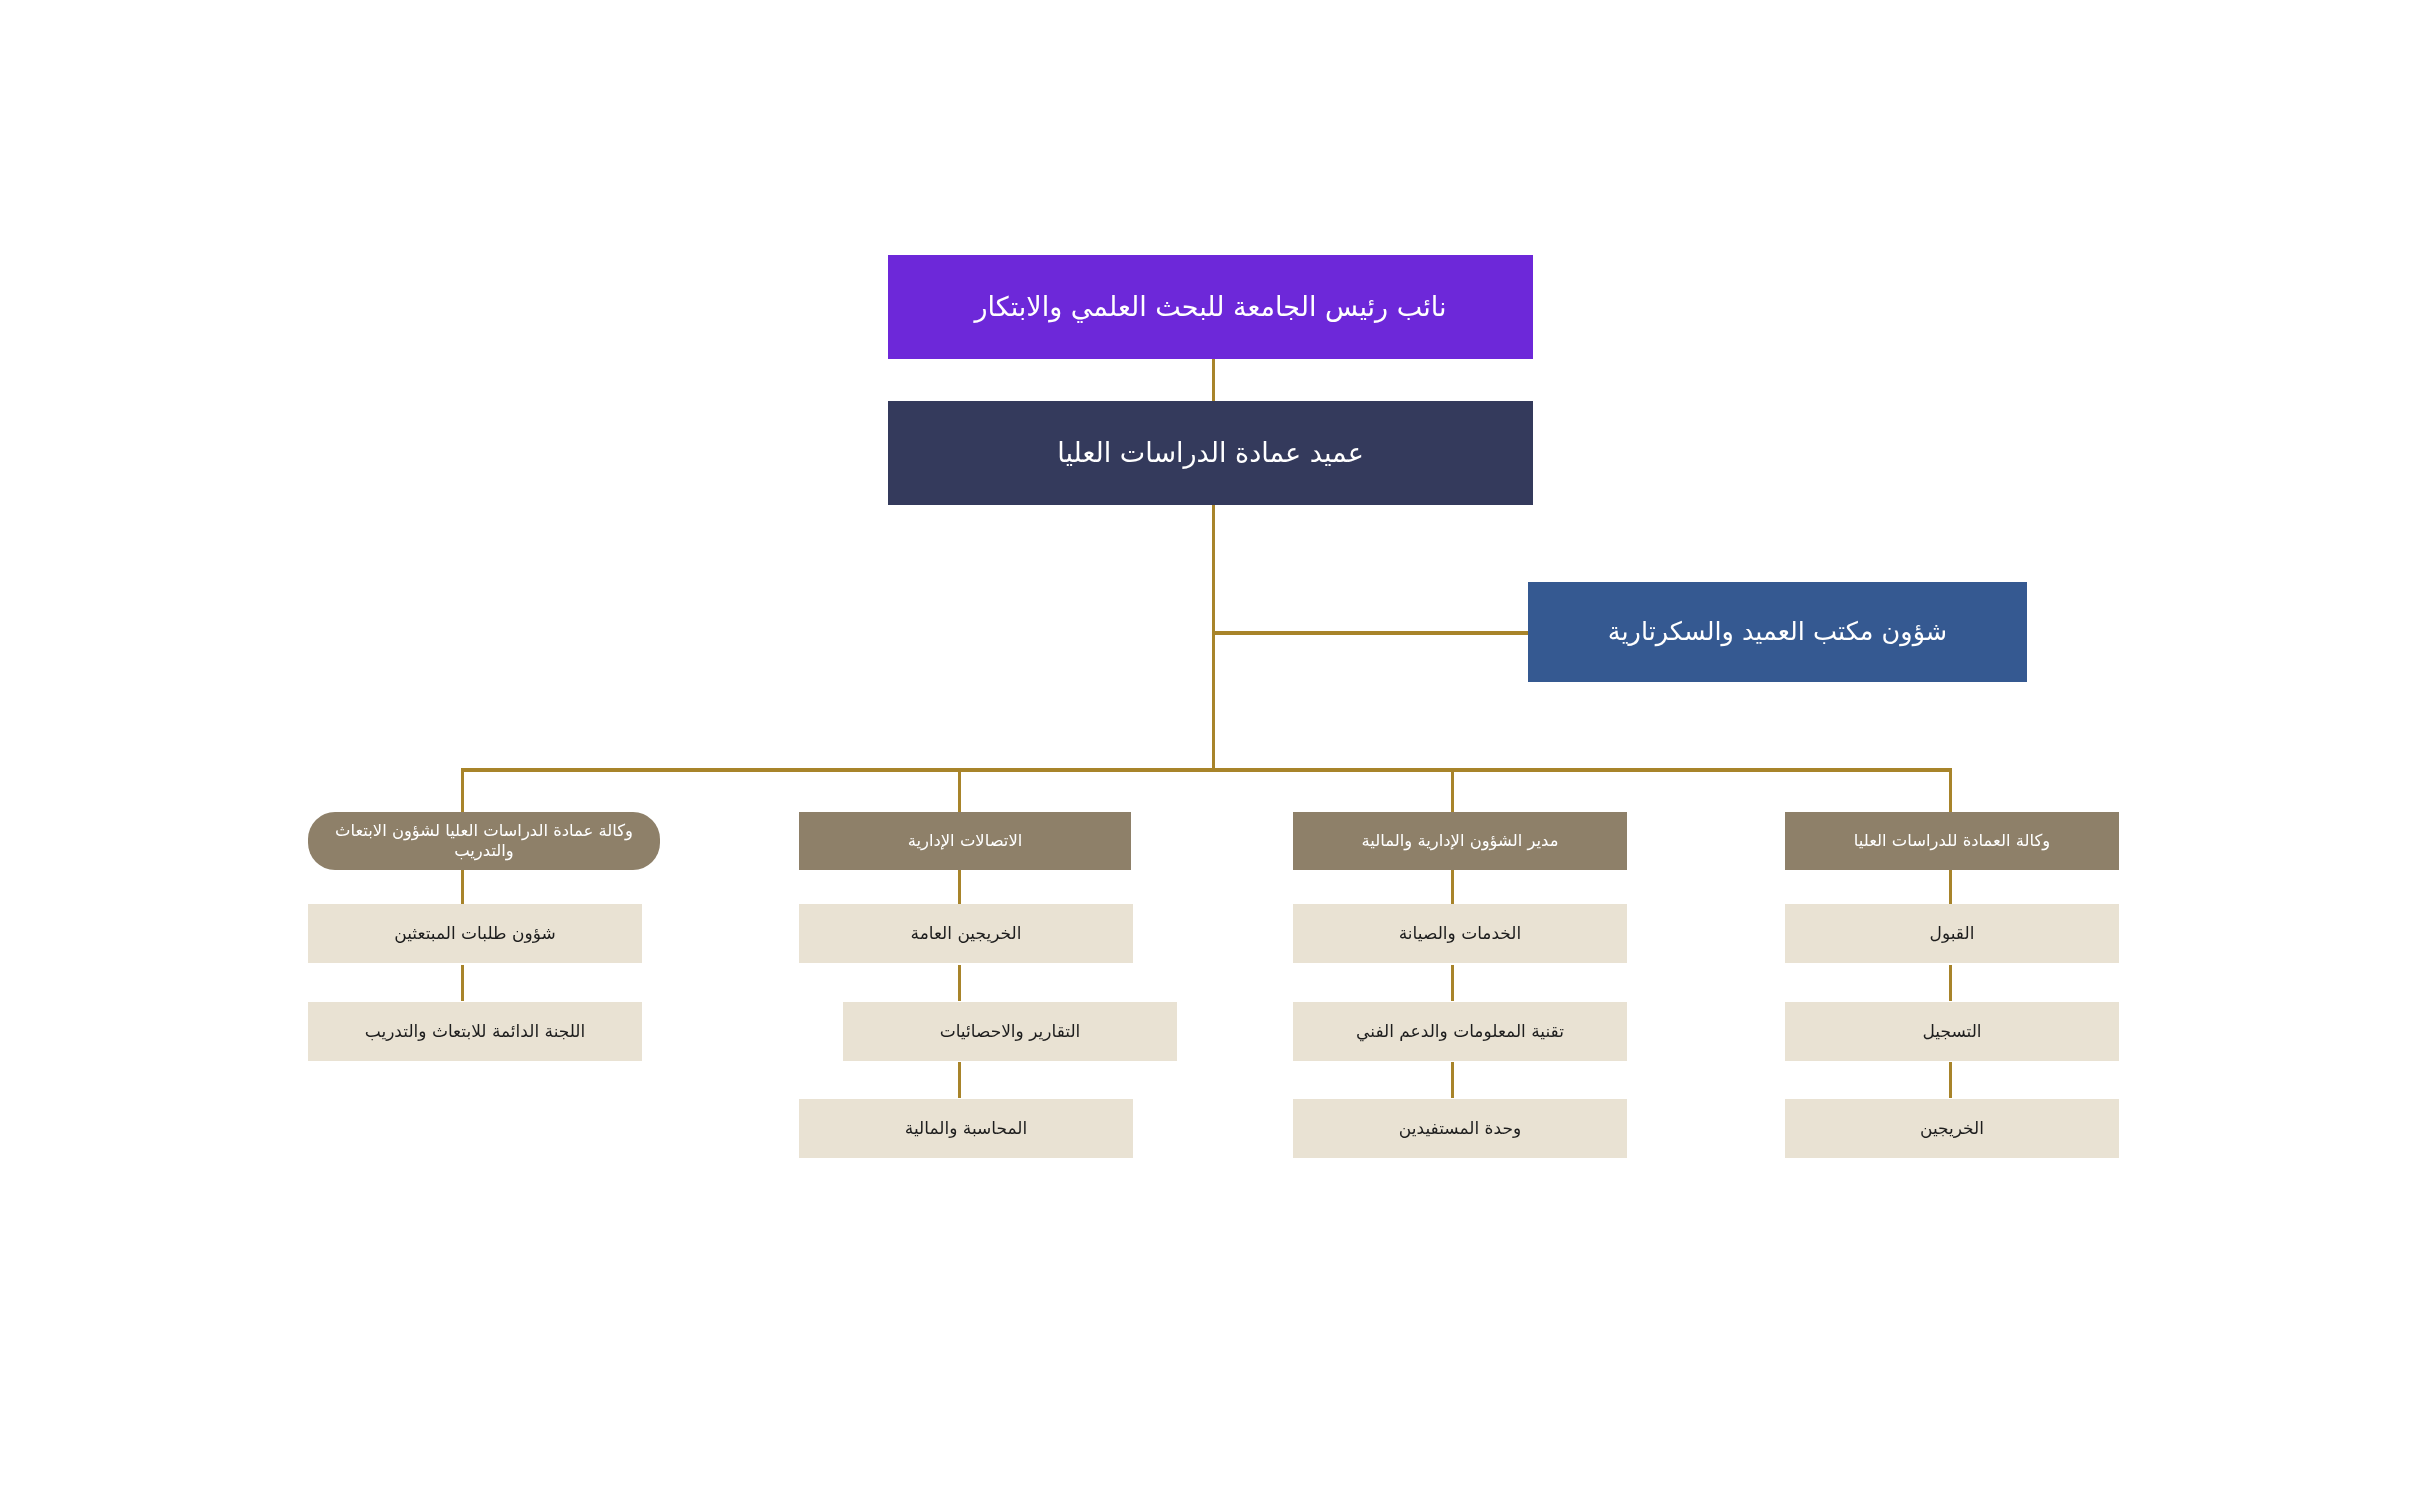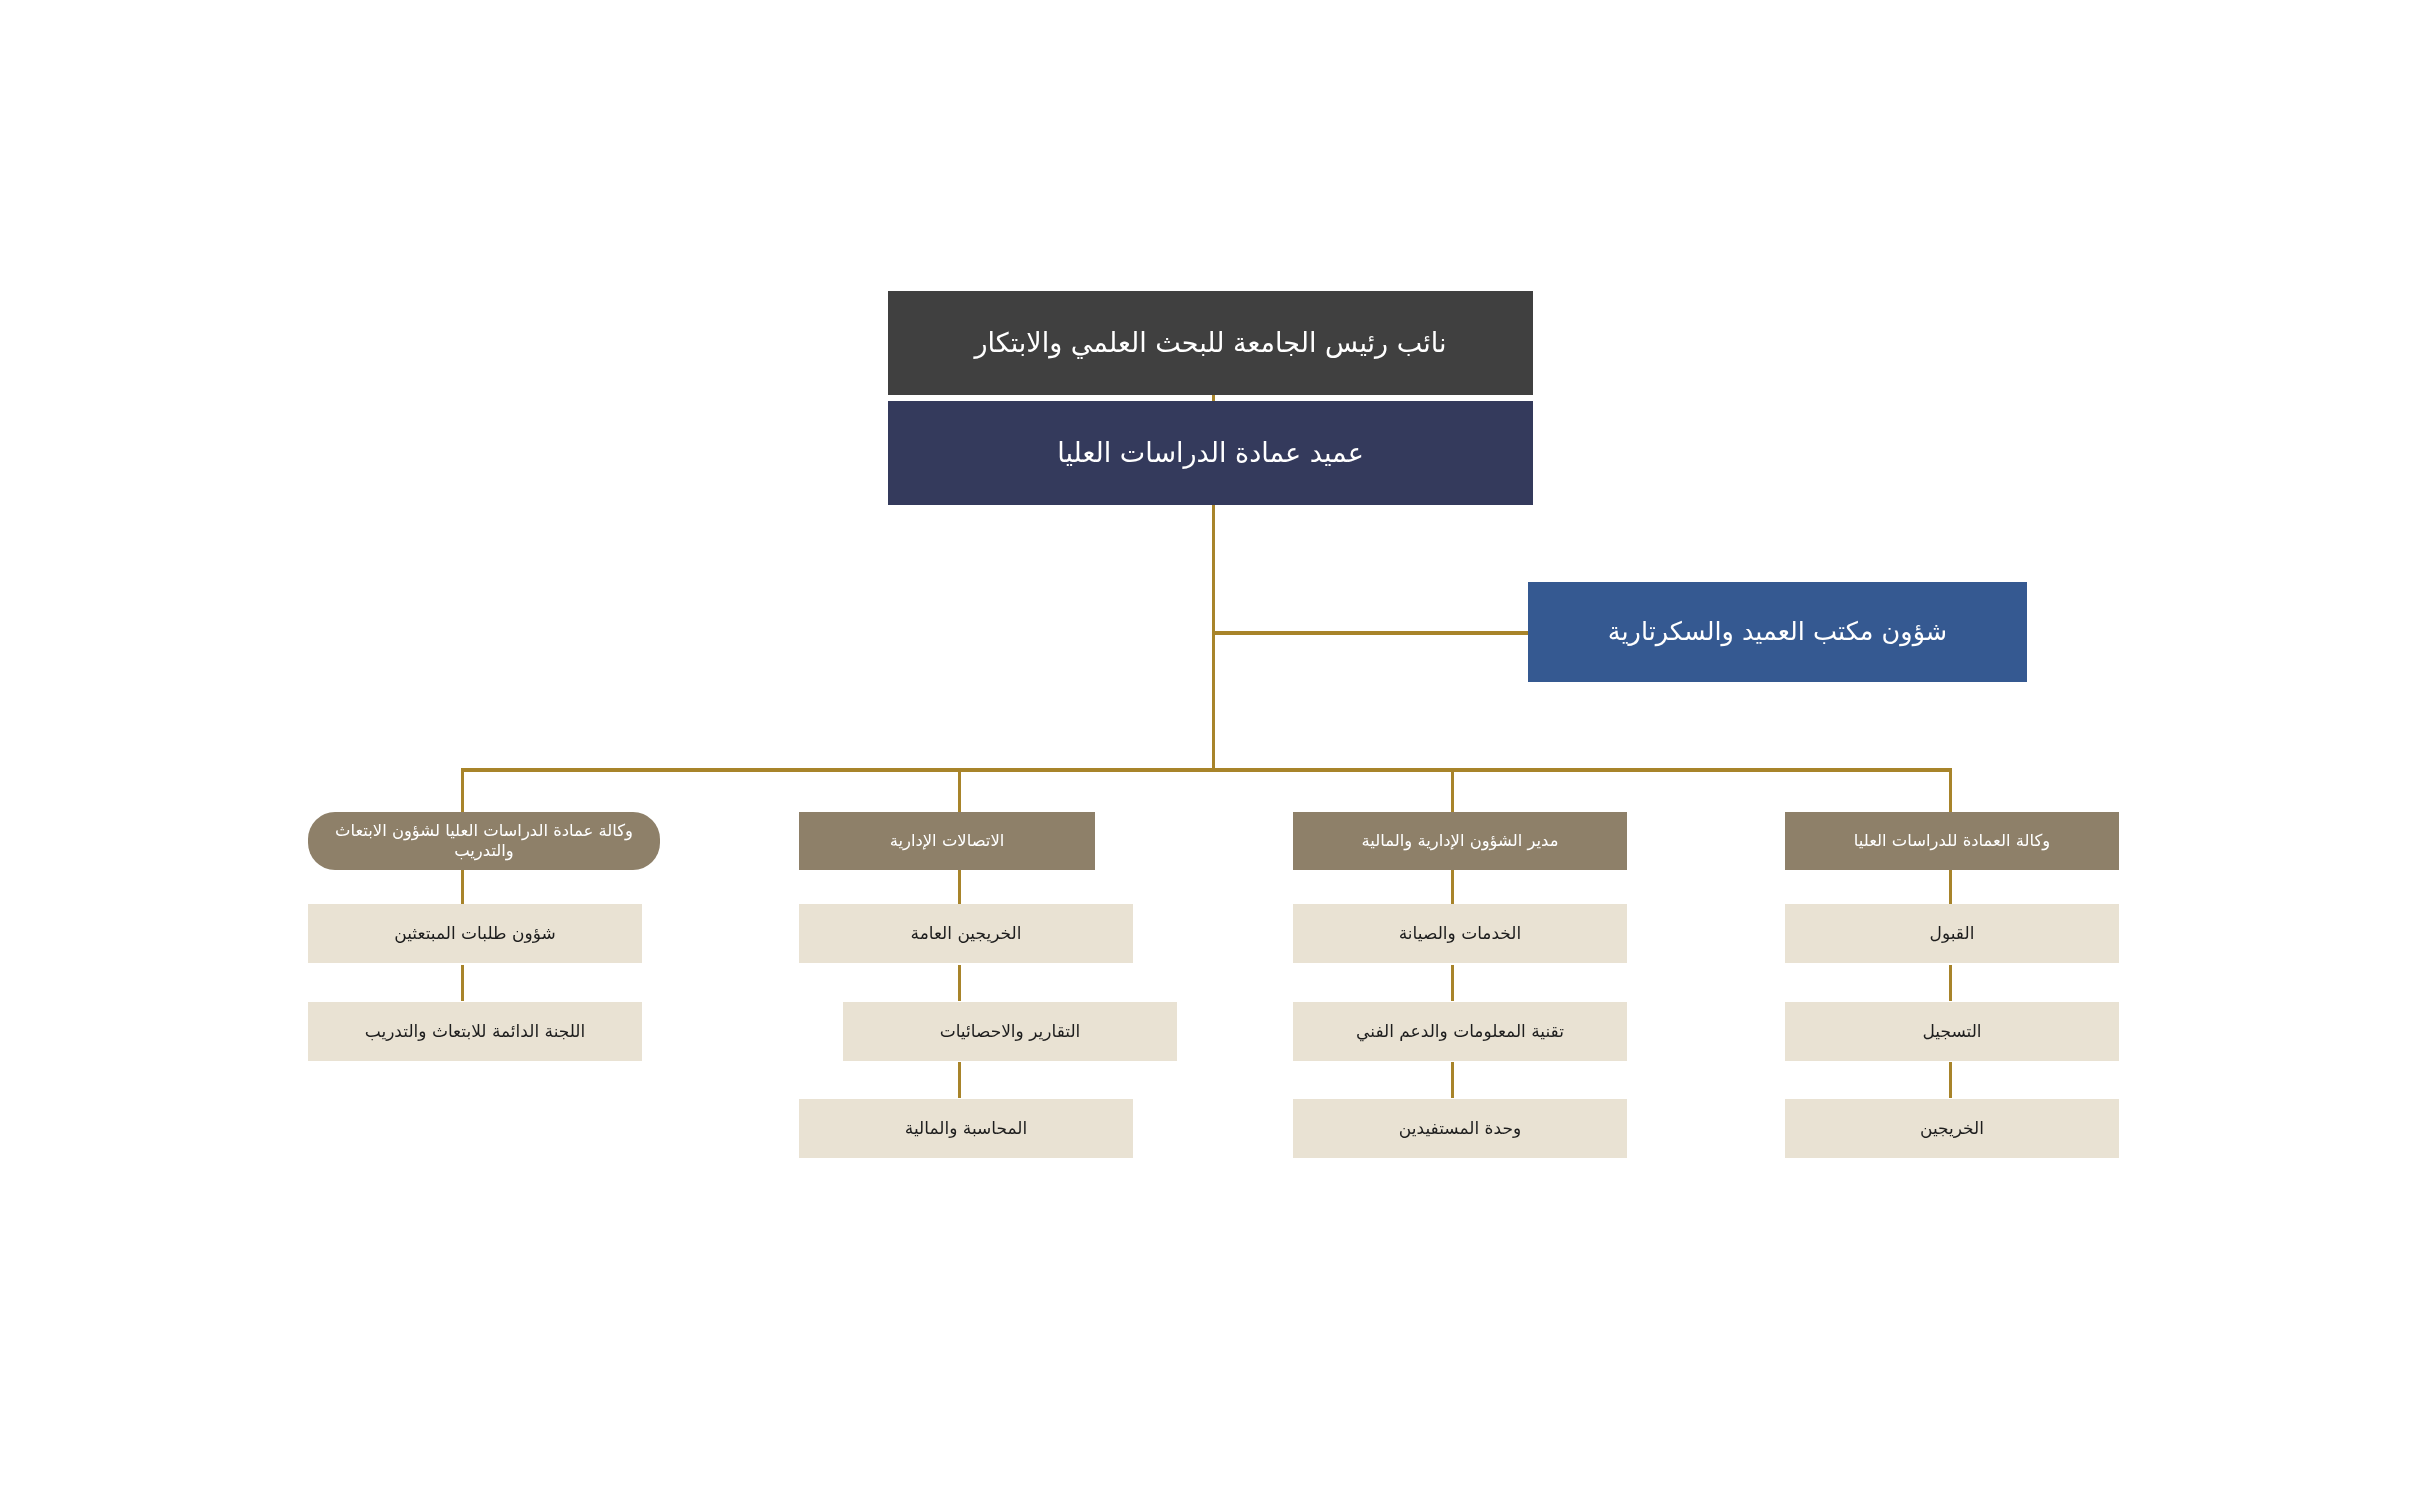--- a/index.html
+++ b/index.html
@@ -15,22 +15,22 @@
     position:absolute;box-sizing:border-box;
     display:flex;align-items:center;justify-content:center;
     text-align:center;line-height:1.25;
     padding:2.4px 8.5px;
     direction:rtl;
     z-index:3;
   }
   .node span{display:block;width:100%;}
 
   .lvl-top{
-    background:#404040;color:#ffffff;
-    font-size:27px;font-weight:400;margin-top:36px;
+    background:#6d28d9;color:#ffffff;
+    font-size:27px;font-weight:400;
   }
   .lvl-dean{
     background:#343A5C;color:#ffffff;
     font-size:27px;font-weight:400;
   }
   .lvl-office{
     background:#355991;color:#ffffff;
     font-size:25.5px;font-weight:400;
   }
   .lvl-dept{
@@ -96,21 +96,21 @@
   <div class="node lvl-dept" style="left:308px;top:812px;width:352px;height:58px;border-radius:27px;">
     <span>وكالة عمادة الدراسات العليا لشؤون الابتعاث والتدريب</span>
   </div>
   <div class="node lvl-unit" style="left:308px;top:904px;width:334px;height:59px;">
     <span>شؤون طلبات المبتعثين</span>
   </div>
   <div class="node lvl-unit" style="left:308px;top:1002px;width:334px;height:59px;">
     <span>اللجنة الدائمة للابتعاث والتدريب</span>
   </div>
 
-  <div class="node lvl-dept" style="left:799px;top:812px;width:296px;height:58px;">
+  <div class="node lvl-dept" style="left:799px;top:812px;width:332px;height:58px;">
     <span>الاتصالات الإدارية</span>
   </div>
   <div class="node lvl-unit" style="left:799px;top:904px;width:334px;height:59px;">
     <span>الخريجين العامة</span>
   </div>
   <div class="node lvl-unit" style="left:799px;top:1002px;width:334px;height:59px;margin-left:44px;">
     <span>التقارير والاحصائيات</span>
   </div>
   <div class="node lvl-unit" style="left:799px;top:1099px;width:334px;height:59px;">
     <span>المحاسبة والمالية</span>

